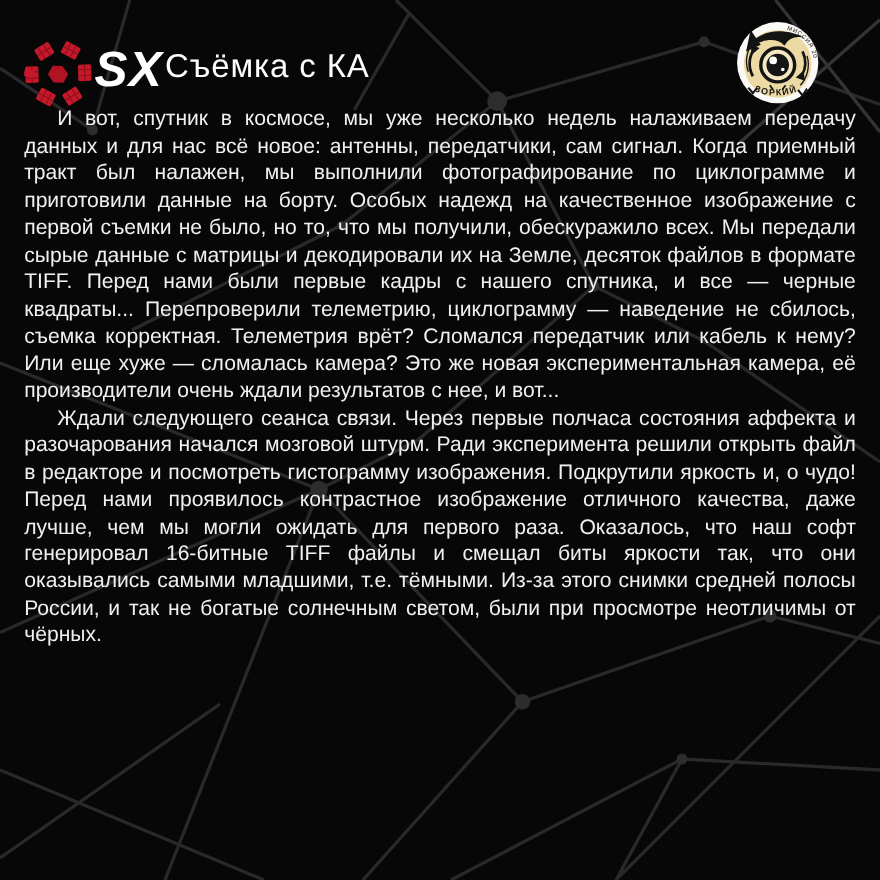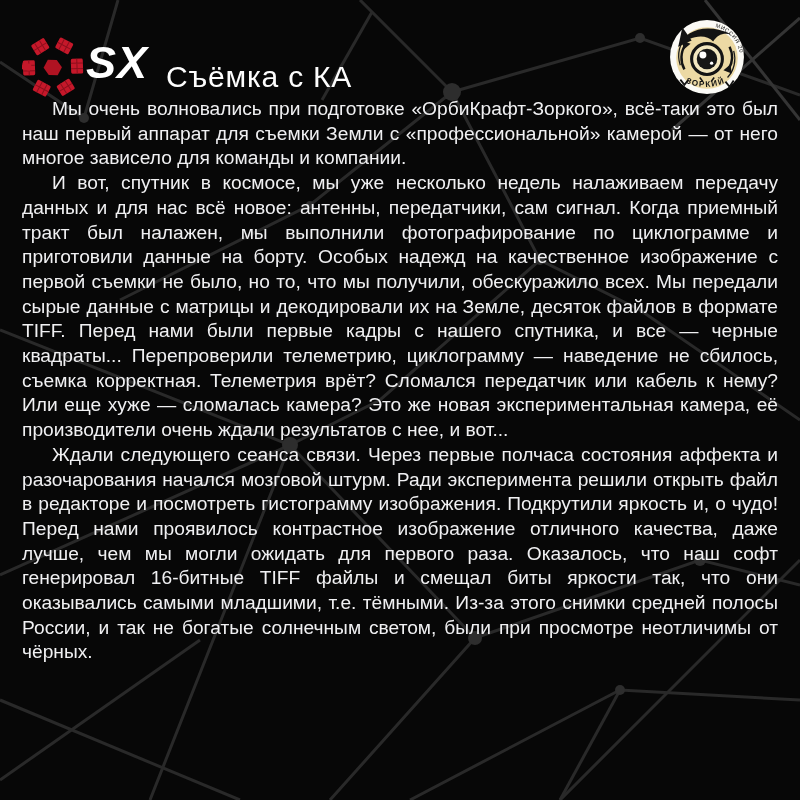--- a/index.html
+++ b/index.html
@@ -82,21 +82,21 @@
         <g transform="rotate(300 31 41)">
           <rect x="23.5" y="11" width="15" height="12" rx="1.5" fill="#c5182a"></rect>
           <path d="M28 11 V23 M33.5 11 V23 M23.5 17 H38.5" stroke="#8c0f1c" stroke-width="1"></path>
         </g>
       </g>
       <rect x="0" y="37" width="9" height="7" rx="1" fill="#c5182a" transform="rotate(14 4 40)"></rect>
     </svg>
     <span class="brand-text">SX</span>
   </div>
 
-  <h1 class="page-title" style="margin:16px">Съёмка с КА</h1>
+  <h1 class="page-title" style="margin:0">Съёмка с КА</h1>
 
   <div class="badge">
     <svg width="78" height="78" viewBox="0 0 76 76" aria-hidden="true">
       <circle cx="38" cy="38" r="36" fill="#fbfaf6"></circle>
       <circle cx="38" cy="39" r="30" fill="#ecd9a4"></circle>
 
       <path d="M12 46 A27 27 0 0 1 19 17" stroke="#1a1a1a" stroke-width="1.2" fill="none"></path>
       <path d="M64 32 A27 27 0 0 1 58 58" stroke="#1a1a1a" stroke-width="1.2" fill="none"></path>
 
       <path d="M16 50 A23 23 0 0 1 17 26" stroke="#141414" stroke-width="2.4" fill="none"></path>
@@ -122,18 +122,17 @@
       <text font-size="5.4" fill="#141414" font-family="Liberation Sans, sans-serif" letter-spacing="0.6">
         <textPath href="#arcTop">МИССИЯ 2021</textPath>
       </text>
       <text font-size="8" font-weight="bold" fill="#141414" font-family="Liberation Sans, sans-serif" letter-spacing="1.2">
         <textPath href="#arcBottom">ЗОРКИЙ</textPath>
       </text>
     </svg>
   </div>
 
   <main class="article">
-    <p>Мы очень волновались при подготовке «ОрбиКрафт-Зоркого», всё-таки это был наш первый аппарат для съемки Земли с «профессиональной» камерой — от него многое зависело для команды и компании.</p>
     <p>И вот, спутник в космосе, мы уже несколько недель налаживаем передачу данных и для нас всё новое: антенны, передатчики, сам сигнал. Когда приемный тракт был налажен, мы выполнили фотографирование по циклограмме и приготовили данные на борту. Особых надежд на качественное изображение с первой съемки не было, но то, что мы получили, обескуражило всех. Мы передали сырые данные с матрицы и декодировали их на Земле, десяток файлов в формате TIFF. Перед нами были первые кадры с нашего спутника, и все — черные квадраты... Перепроверили телеметрию, циклограмму — наведение не сбилось, съемка корректная. Телеметрия врёт? Сломался передатчик или кабель к нему? Или еще хуже — сломалась камера? Это же новая экспериментальная камера, её производители очень ждали результатов с нее, и вот...</p>
     <p>Ждали следующего сеанса связи. Через первые полчаса состояния аффекта и разочарования начался мозговой штурм. Ради эксперимента решили открыть файл в редакторе и посмотреть гистограмму изображения. Подкрутили яркость и, о чудо! Перед нами проявилось контрастное изображение отличного качества, даже лучше, чем мы могли ожидать для первого раза. Оказалось, что наш софт генерировал 16-битные TIFF файлы и смещал биты яркости так, что они оказывались самыми младшими, т.е. тёмными. Из-за этого снимки средней полосы России, и так не богатые солнечным светом, были при просмотре неотличимы от чёрных.</p>
   </main>
 
 </div>
 
 </body></html>

